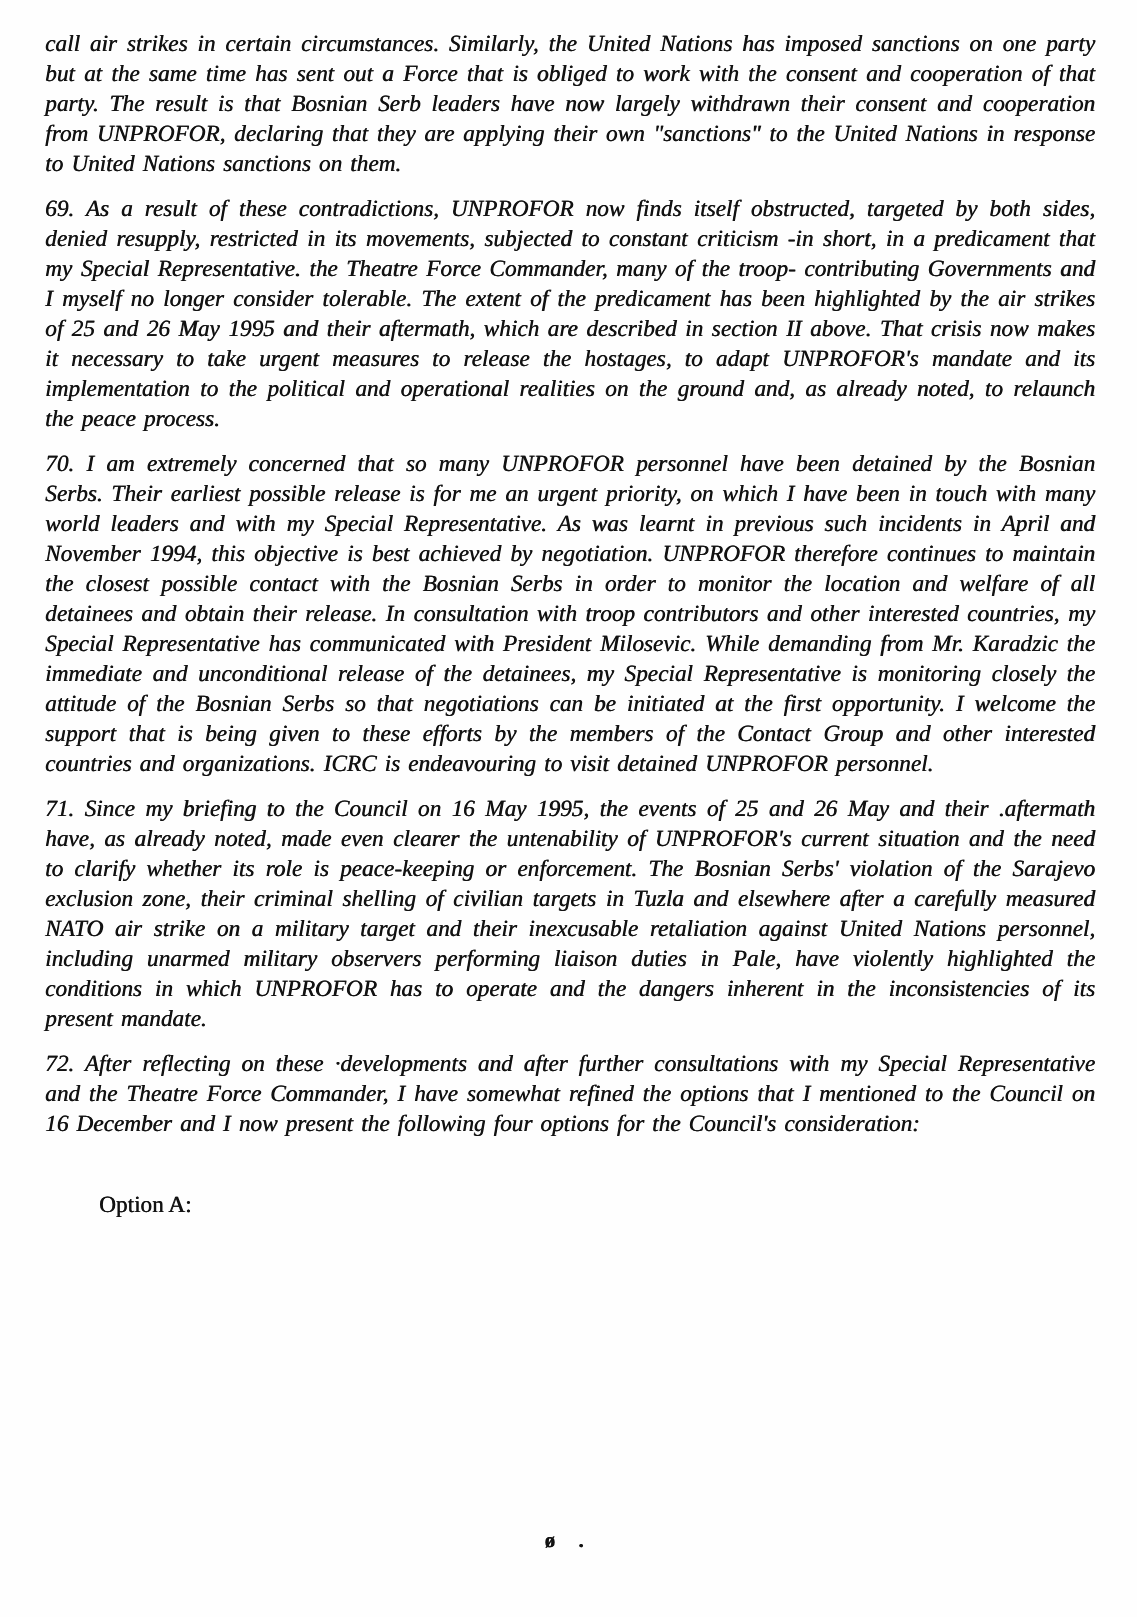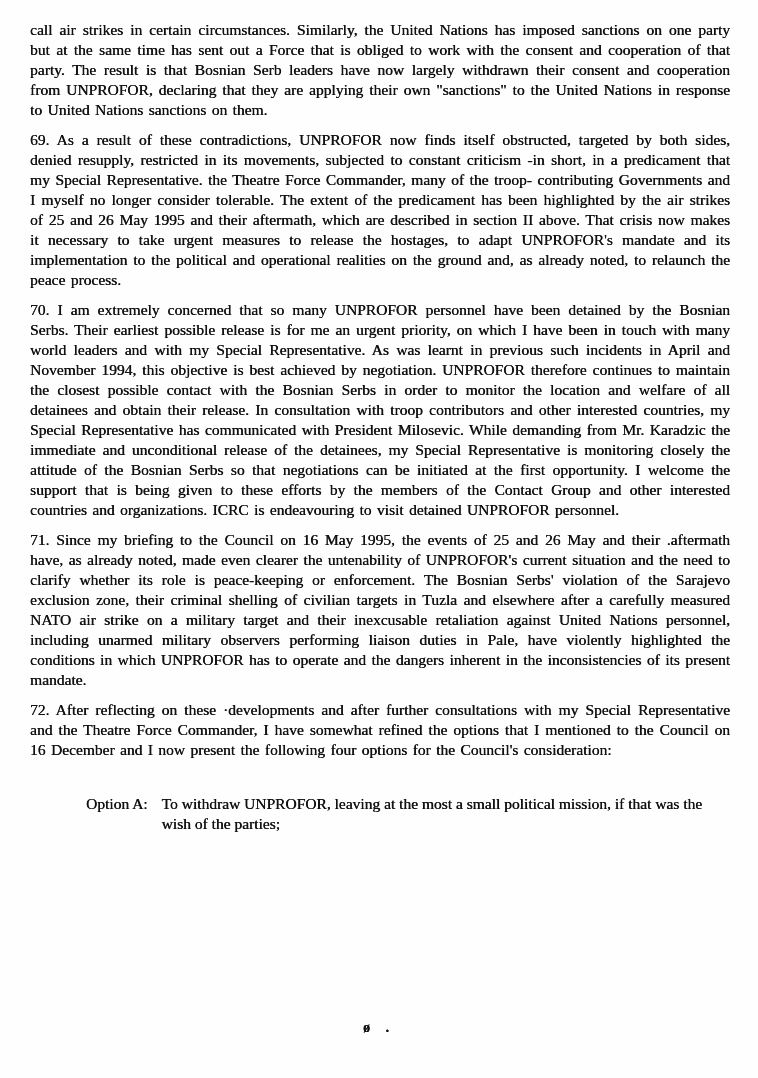--- a/index.html
+++ b/index.html
@@ -19,24 +19,25 @@
     overflow: hidden;
     box-sizing: border-box;
     padding: 20px 28px 0 30px;
     
     text-shadow: 0.35px 0 0 currentColor;
   }
   .body-text p {
     margin: 0 0 10px 0;
     text-align: justify;
     word-spacing: 1.5px;
+    font-style: italic;
   }
   .option-block {
     display: flex;
-    margin: 34px 0 0 56px;
+    margin: 34px 0 0 36px;
     width: 660px;
     text-align: left;
   }
   .option-label {
     white-space: nowrap;
     padding-right: 14px;
   }
   .option-text {
     flex: 1;
     max-width: 560px;
@@ -59,17 +60,16 @@
   <div class="body-text">
     <p>call air strikes in certain circumstances. Similarly, the United Nations has imposed sanctions on one party but at the same time has sent out a Force that is obliged to work with the consent and cooperation of that party. The result is that Bosnian Serb leaders have now largely withdrawn their consent and cooperation from UNPROFOR, declaring that they are applying their own "sanctions" to the United Nations in response to United Nations sanctions on them.</p>
     <p>69. As a result of these contradictions, UNPROFOR now finds itself obstructed, targeted by both sides, denied resupply, restricted in its movements, subjected to constant criticism -in short, in a predicament that my Special Representative. the Theatre Force Commander, many of the troop- contributing Governments and I myself no longer consider tolerable. The extent of the predicament has been highlighted by the air strikes of 25 and 26 May 1995 and their aftermath, which are described in section II above. That crisis now makes it necessary to take urgent measures to release the hostages, to adapt UNPROFOR's mandate and its implementation to the political and operational realities on the ground and, as already noted, to relaunch the peace process.</p>
     <p>70. I am extremely concerned that so many UNPROFOR personnel have been detained by the Bosnian Serbs. Their earliest possible release is for me an urgent priority, on which I have been in touch with many world leaders and with my Special Representative. As was learnt in previous such incidents in April and November 1994, this objective is best achieved by negotiation. UNPROFOR therefore continues to maintain the closest possible contact with the Bosnian Serbs in order to monitor the location and welfare of all detainees and obtain their release. In consultation with troop contributors and other interested countries, my Special Representative has communicated with President Milosevic. While demanding from Mr. Karadzic the immediate and unconditional release of the detainees, my Special Representative is monitoring closely the attitude of the Bosnian Serbs so that negotiations can be initiated at the first opportunity. I welcome the support that is being given to these efforts by the members of the Contact Group and other interested countries and organizations. ICRC is endeavouring to visit detained UNPROFOR personnel.</p>
     <p>71. Since my briefing to the Council on 16 May 1995, the events of 25 and 26 May and their .aftermath have, as already noted, made even clearer the untenability of UNPROFOR's current situation and the need to clarify whether its role is peace-keeping or enforcement. The Bosnian Serbs' violation of the Sarajevo exclusion zone, their criminal shelling of civilian targets in Tuzla and elsewhere after a carefully measured NATO air strike on a military target and their inexcusable retaliation against United Nations personnel, including unarmed military observers performing liaison duties in Pale, have violently highlighted the conditions in which UNPROFOR has to operate and the dangers inherent in the inconsistencies of its present mandate.</p>
     <p>72. After reflecting on these ·developments and after further consultations with my Special Representative and the Theatre Force Commander, I have somewhat refined the options that I mentioned to the Council on 16 December and I now present the following four options for the Council's consideration:</p>
   </div>
 
   <div class="option-block">
     <span class="option-label">Option A:</span>
-    <span class="option-text">To withdraw UNPROFOR, leaving at the most a small political mission, if that was the wish of the parties;</span>
   </div>
 
   <div class="page-footer">ø .</div>
 </div>
 
 </body></html>

